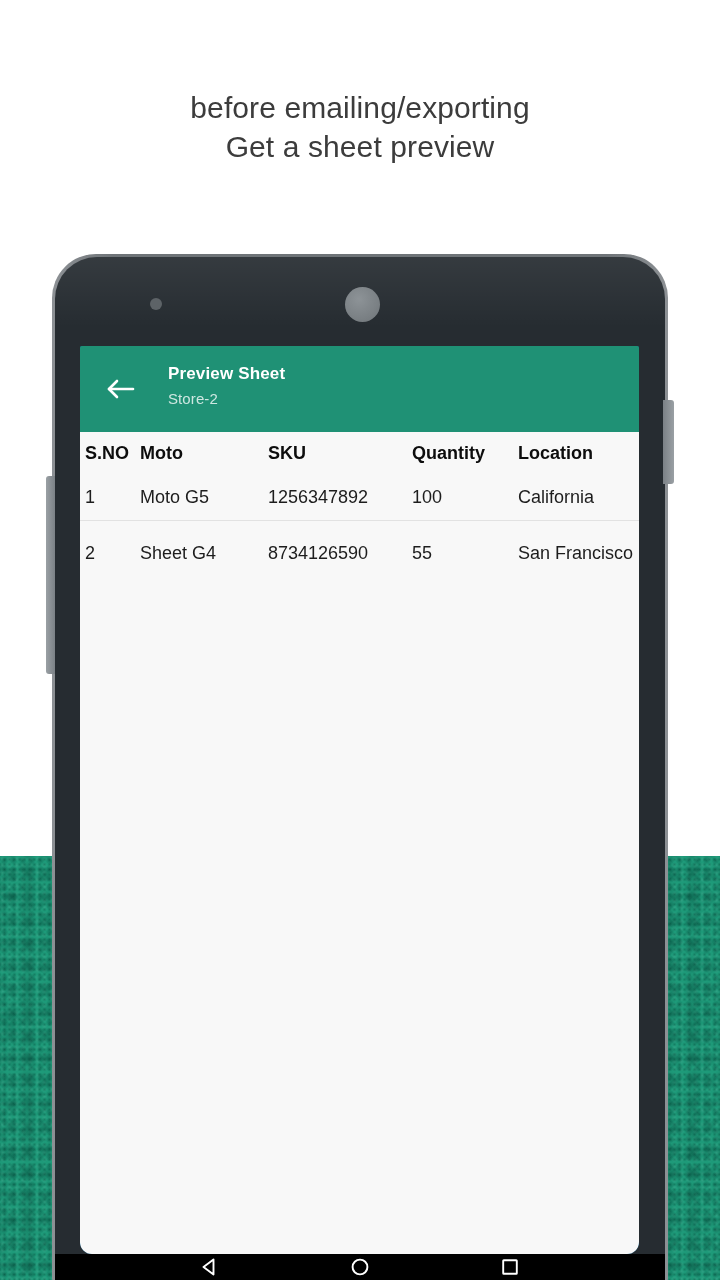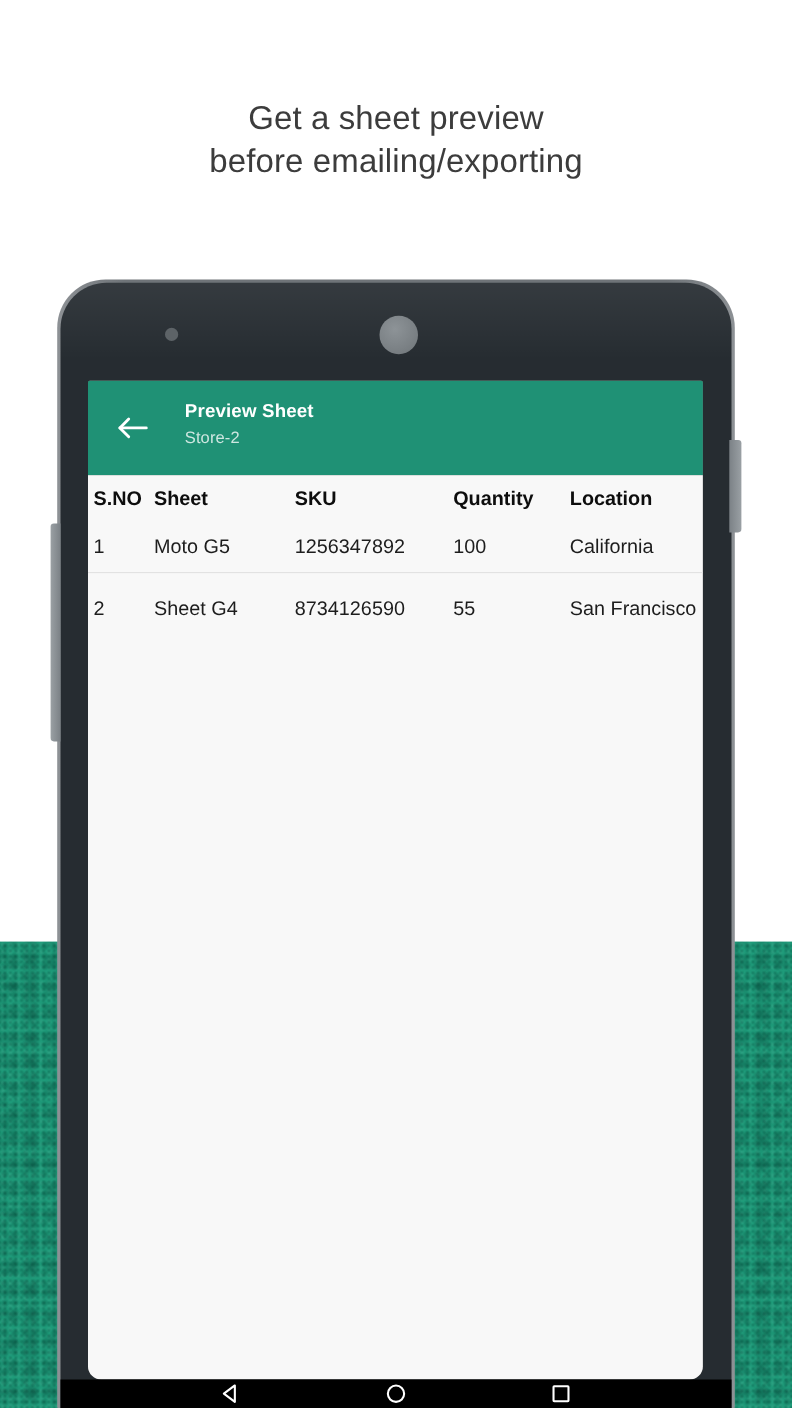--- a/index.html
+++ b/index.html
@@ -148,21 +148,21 @@
     background: radial-gradient(circle at 40% 35%, #8d9397 0%, #7b8185 60%, #6e7478 100%);
   }
 
   
   #screen {
     position: absolute;
     left: 28px;
     top: 92px;
     width: 559px;
     height: 908px;
-    background: #737373;
+    background: #0369a1;
     border-radius: 2px 2px 12px 12px;
     overflow: hidden;
   }
 
   
   #appbar {
     position: relative;
     height: 86px;
     background: #1f9175;
     display: flex;
@@ -255,22 +255,22 @@
 </style>
 </head>
 <body>
 
 <div id="backdrop">
   <div class="tex"></div>
   <div class="tex2"></div>
 </div>
 
 <div id="headline">
+  <span class="l">before emailing/exporting</span>
   <span class="l">Get a sheet preview</span>
-  <span class="l">before emailing/exporting</span>
 </div>
 
 <div id="phone">
   <div class="rim"></div>
   <div class="face"></div>
   <div class="face-top-sheen"></div>
 
   <div class="btn-left"></div>
   <div class="btn-right"></div>
 
@@ -291,21 +291,21 @@
       <div class="titles">
         <div class="t-main">Preview Sheet</div>
         <div class="t-sub">Store-2</div>
       </div>
     </div>
 
     <div id="sheet">
 
       <div class="row head">
         <span class="c-sno">S.NO</span>
-        <span class="c-name">Sheet</span>
+        <span class="c-name">Moto</span>
         <span class="c-sku">SKU</span>
         <span class="c-qty">Quantity</span>
         <span class="c-loc">Location</span>
       </div>
 
       <div class="row data r1">
         <span class="c-sno">1</span>
         <span class="c-name">Moto G5</span>
         <span class="c-sku">1256347892</span>
         <span class="c-qty">100</span>

